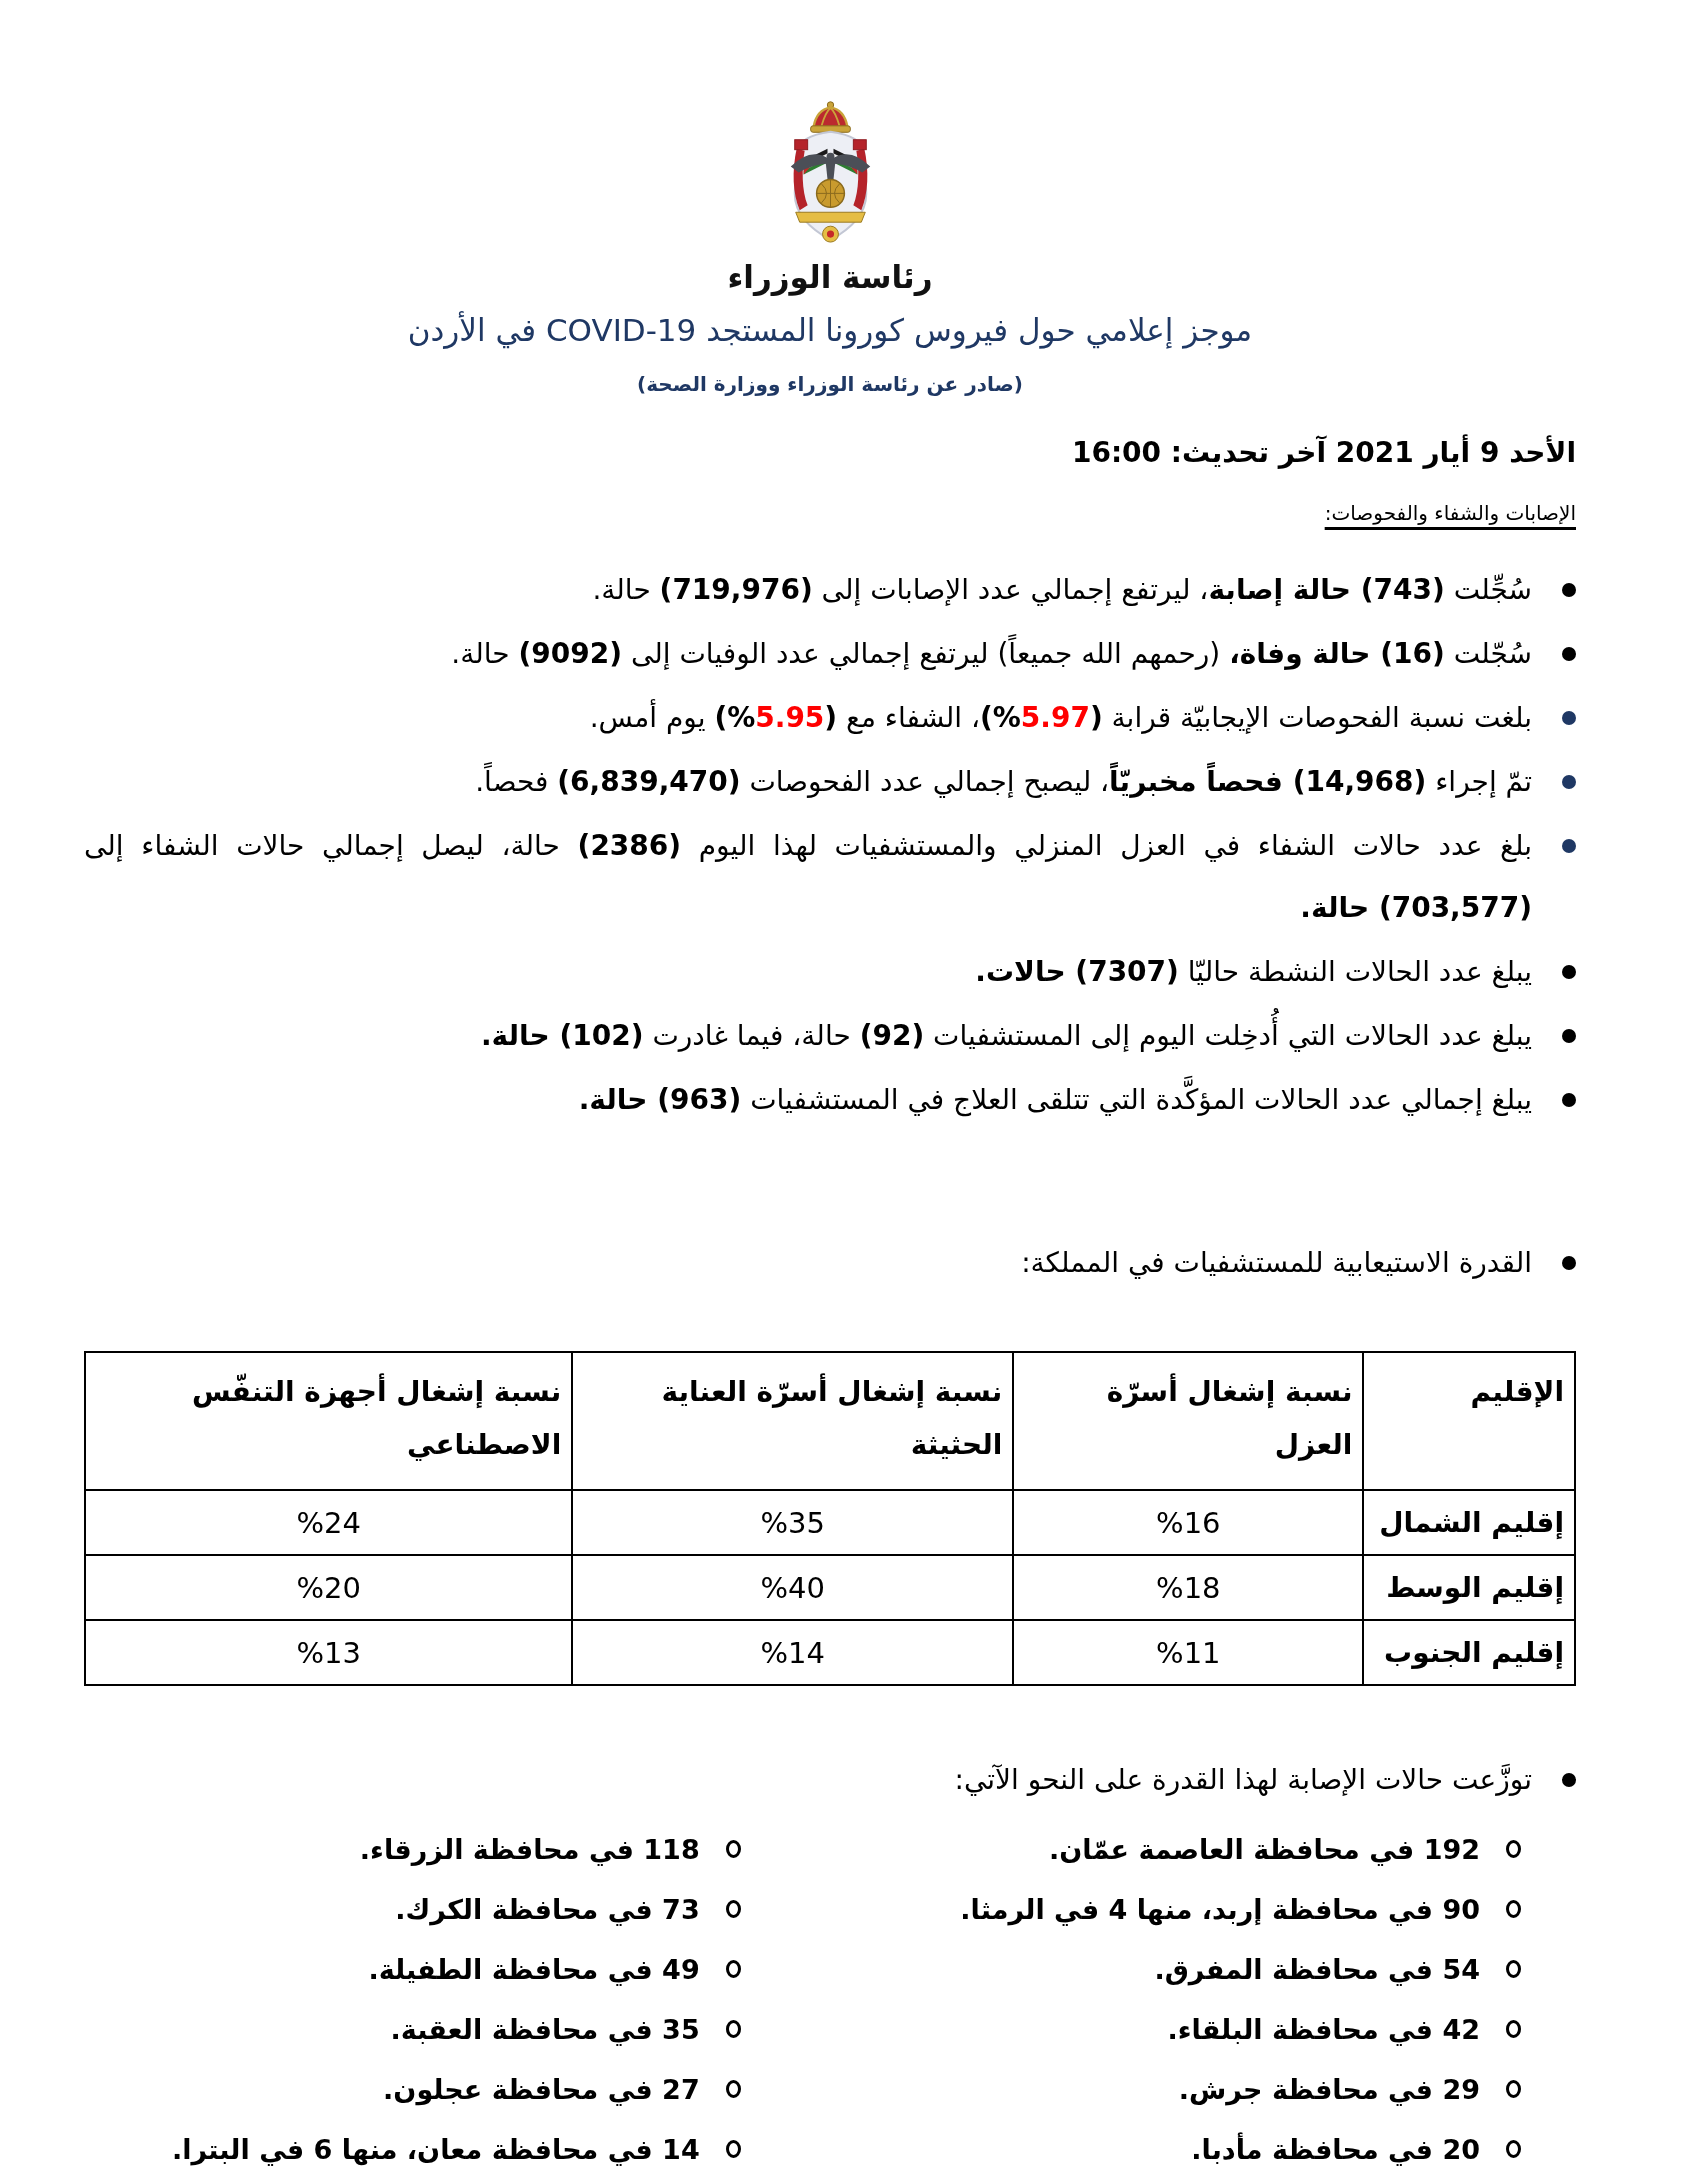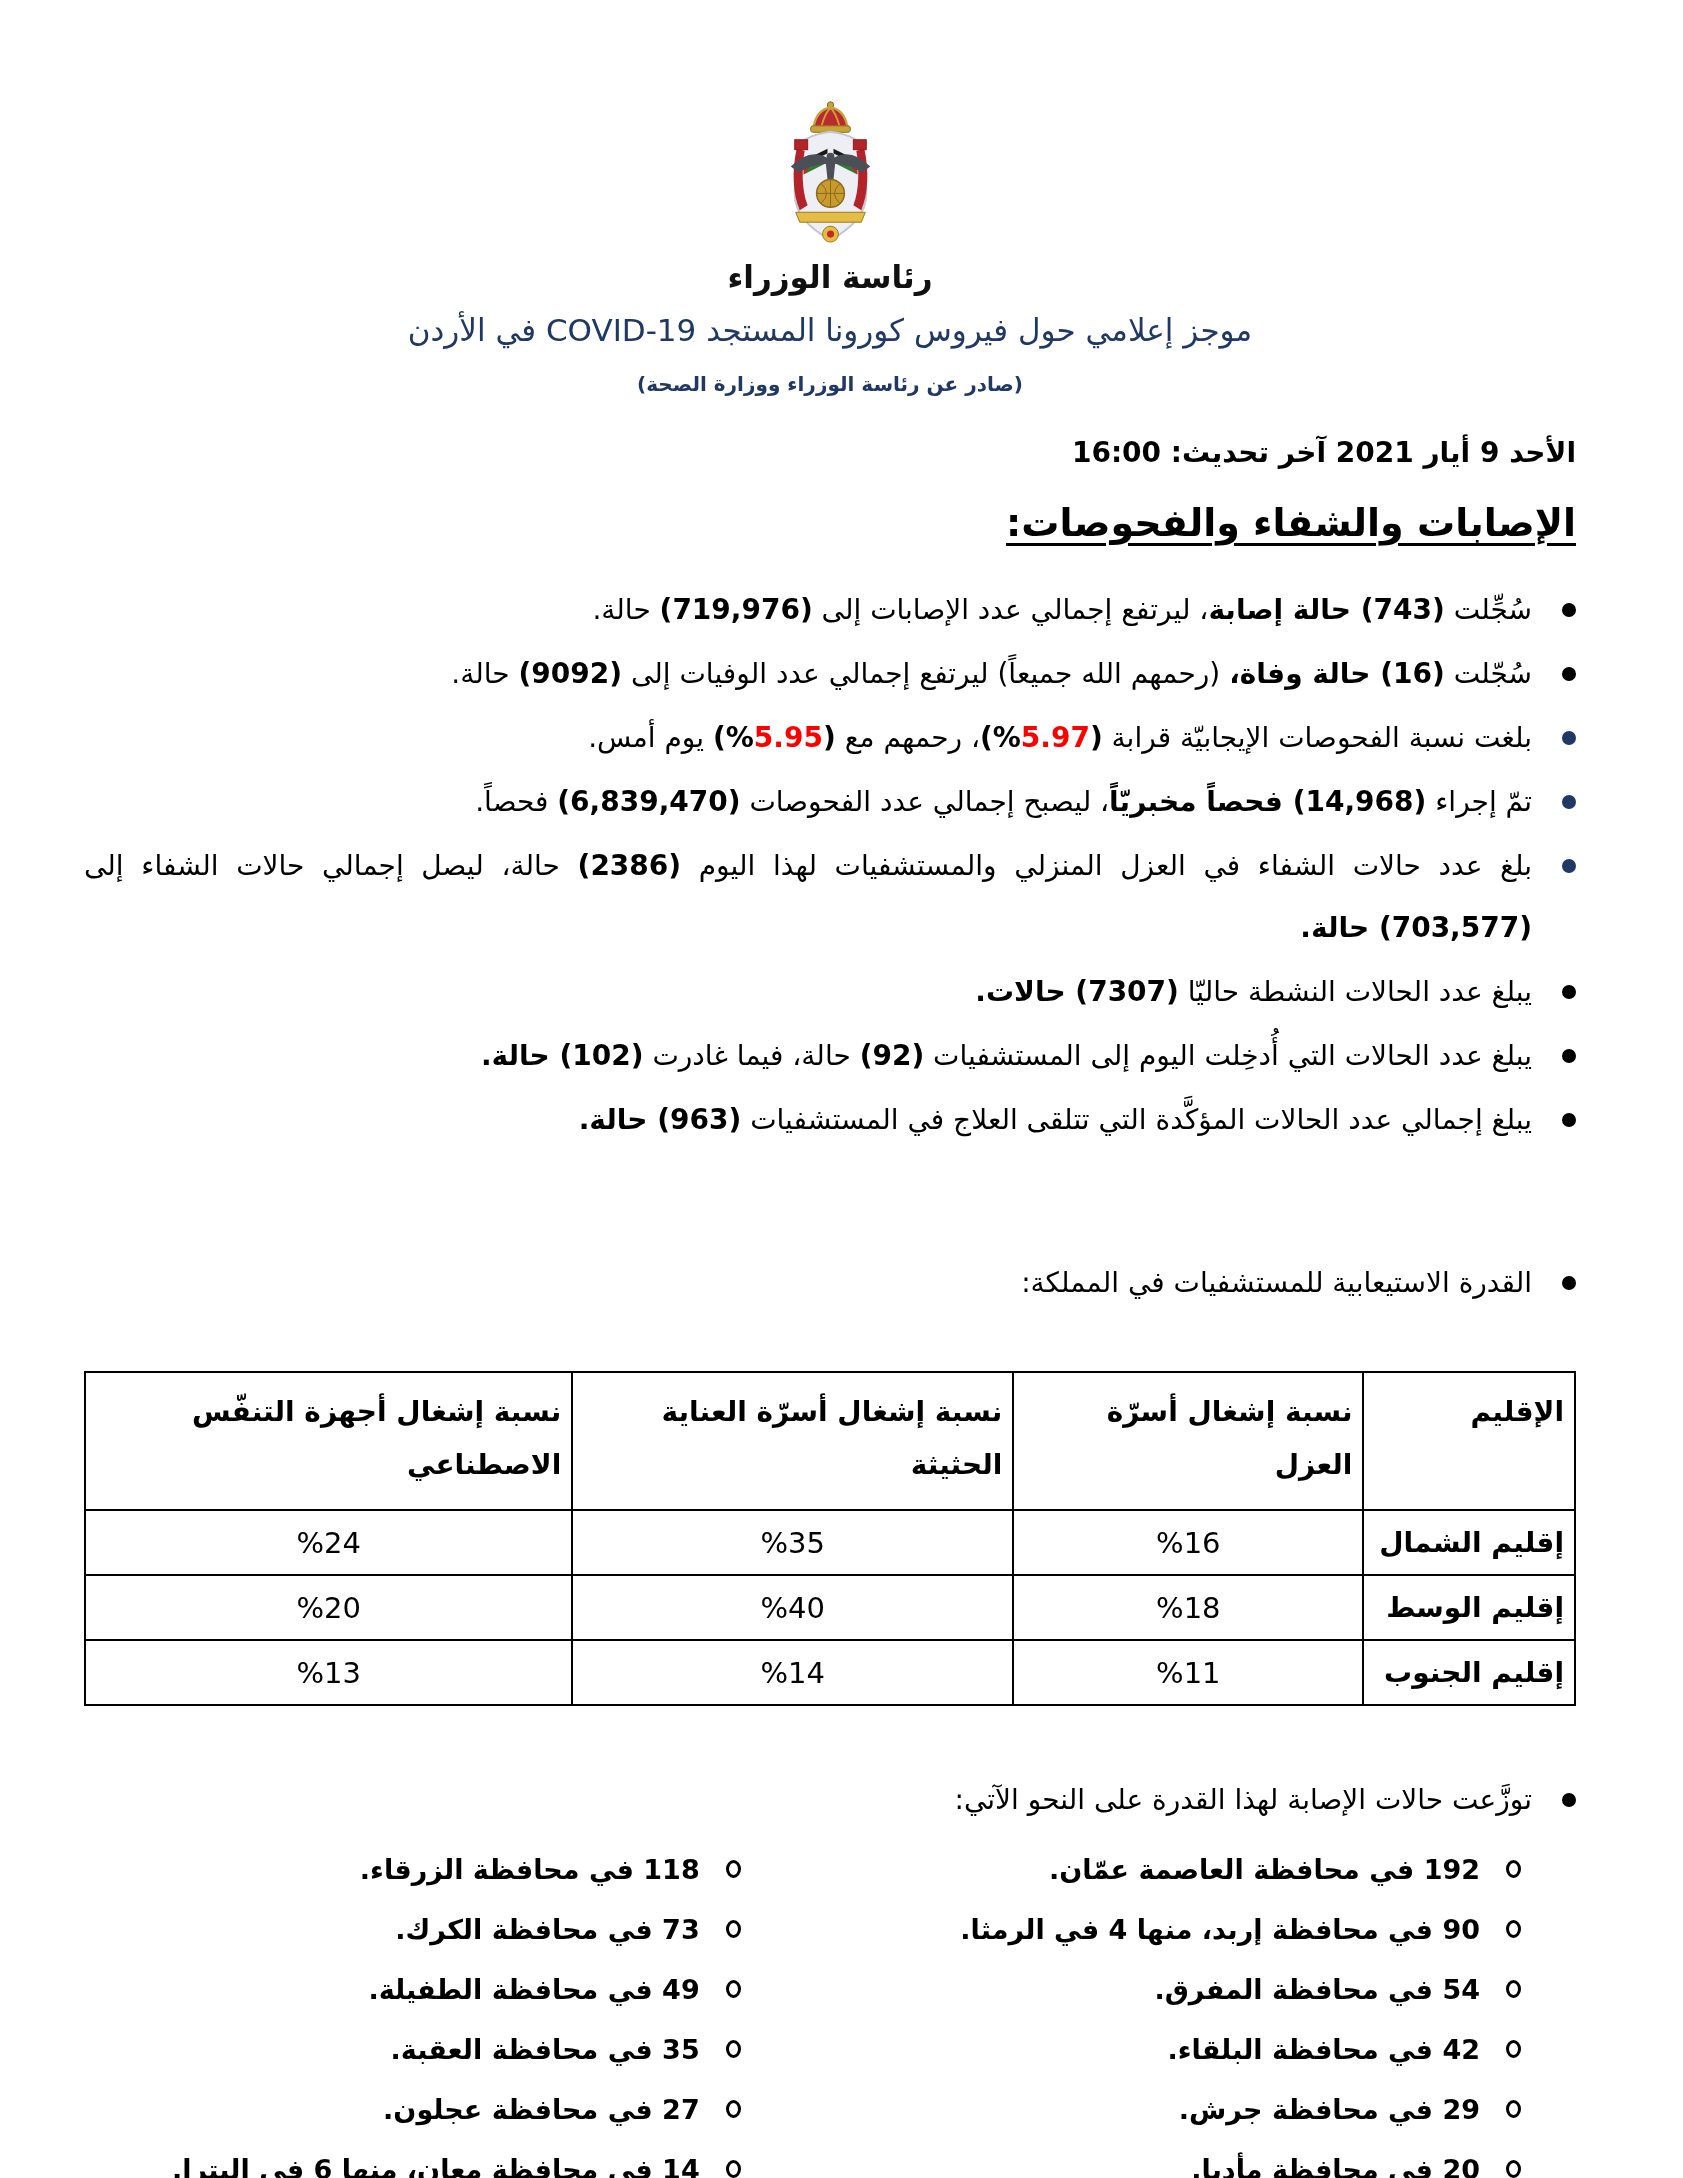--- a/index.html
+++ b/index.html
@@ -20,21 +20,21 @@
   }
   .subtitle{
     margin-top:22px; text-align:center; font-size:20px; font-weight:bold;
     color:#1F3864;
   }
   .date-line{
     margin-top:40px; text-align:right; font-size:28px; font-weight:bold;
   }
   .heading{ margin-top:32px; text-align:right; }
   .heading span{
-    font-size:38px; font-weight:bold;
+    font-size:20px; font-weight:normal;
     text-decoration:underline; text-decoration-thickness:3px; text-underline-offset:7px;
   }
   .bullets{ margin-top:34px; }
   .bullet-row{ display:flex; column-gap:30px; margin-bottom:2px; }
   .dot{
     flex:0 0 14px; width:14px; height:14px; border-radius:50%;
     background:#000; margin-top:24px;
   }
   .dot.navy{ background:#1F3864; }
   .btext{
@@ -129,21 +129,21 @@
       <div class="bullet-row">
         <span class="dot"></span>
         <div class="btext"><span>سُجِّلت </span><span class="b " dir="ltr">(743)</span><span class="b "> حالة إصابة</span><span>، ليرتفع إجمالي عدد الإصابات إلى </span><span class="b " dir="ltr">(719,976)</span><span> حالة.</span></div>
       </div>
       <div class="bullet-row">
         <span class="dot"></span>
         <div class="btext"><span>سُجّلت </span><span class="b " dir="ltr">(16)</span><span class="b "> حالة وفاة،</span><span> (رحمهم الله جميعاً) ليرتفع إجمالي عدد الوفيات إلى </span><span class="b " dir="ltr">(9092)</span><span> حالة.</span></div>
       </div>
       <div class="bullet-row">
         <span class="dot navy"></span>
-        <div class="btext"><span>بلغت نسبة الفحوصات الإيجابيّة قرابة </span><span dir="ltr"><span class="b ">(%</span><span class="b red">5.97</span><span class="b ">)</span></span><span>، رحمهم مع </span><span dir="ltr"><span class="b ">(%</span><span class="b red">5.95</span><span class="b ">)</span></span><span> يوم أمس.</span></div>
+        <div class="btext"><span>بلغت نسبة الفحوصات الإيجابيّة قرابة </span><span dir="ltr"><span class="b ">(%</span><span class="b red">5.97</span><span class="b ">)</span></span><span>، الشفاء مع </span><span dir="ltr"><span class="b ">(%</span><span class="b red">5.95</span><span class="b ">)</span></span><span> يوم أمس.</span></div>
       </div>
       <div class="bullet-row">
         <span class="dot navy"></span>
         <div class="btext"><span>تمّ إجراء </span><span class="b " dir="ltr">(14,968)</span><span class="b "> فحصاً مخبريّاً</span><span>، ليصبح إجمالي عدد الفحوصات </span><span class="b " dir="ltr">(6,839,470)</span><span> فحصاً.</span></div>
       </div>
       <div class="bullet-row">
         <span class="dot navy"></span>
         <div class="btext"><span>بلغ عدد حالات الشفاء في العزل المنزلي والمستشفيات لهذا اليوم </span><span class="b " dir="ltr">(2386)</span><span> حالة، ليصل إجمالي حالات الشفاء إلى </span><span class="b " dir="ltr">(703,577)</span><span class="b "> حالة.</span></div>
       </div>
       <div class="bullet-row">

